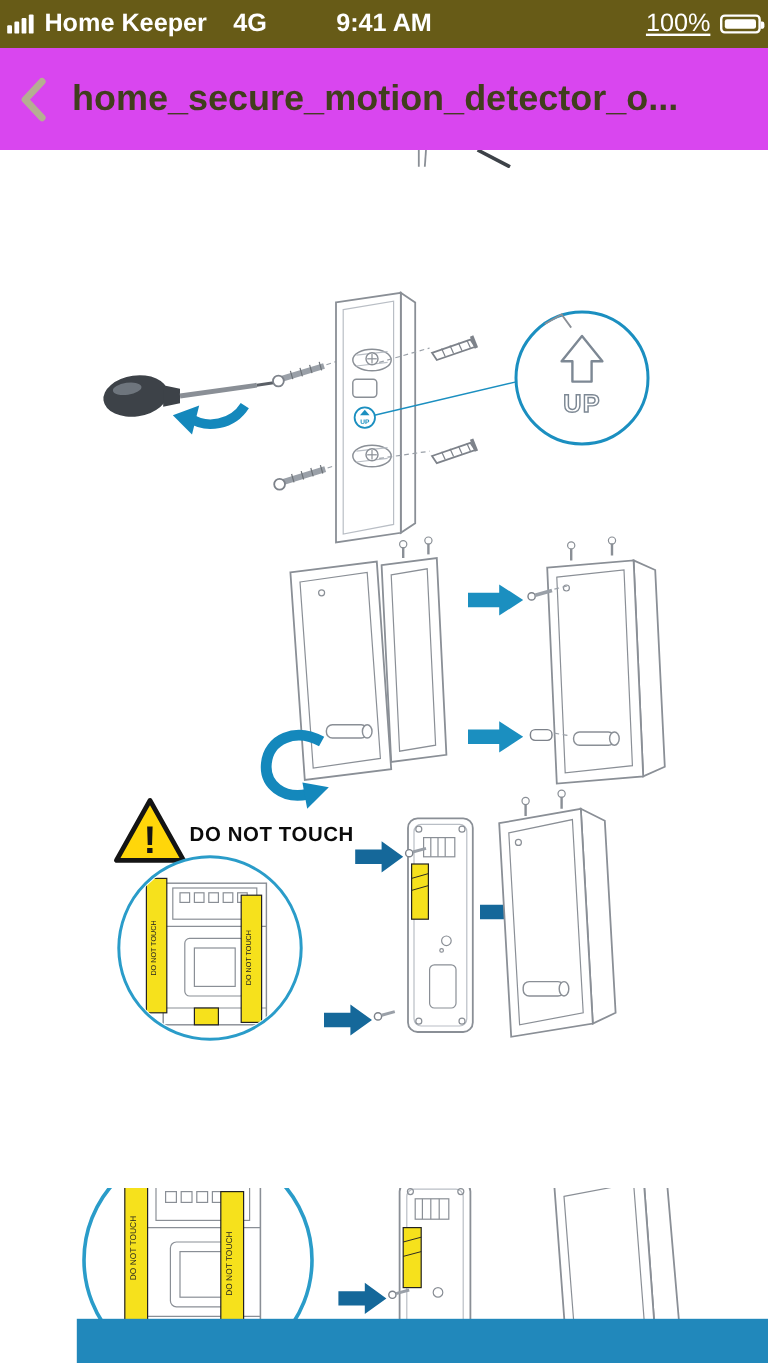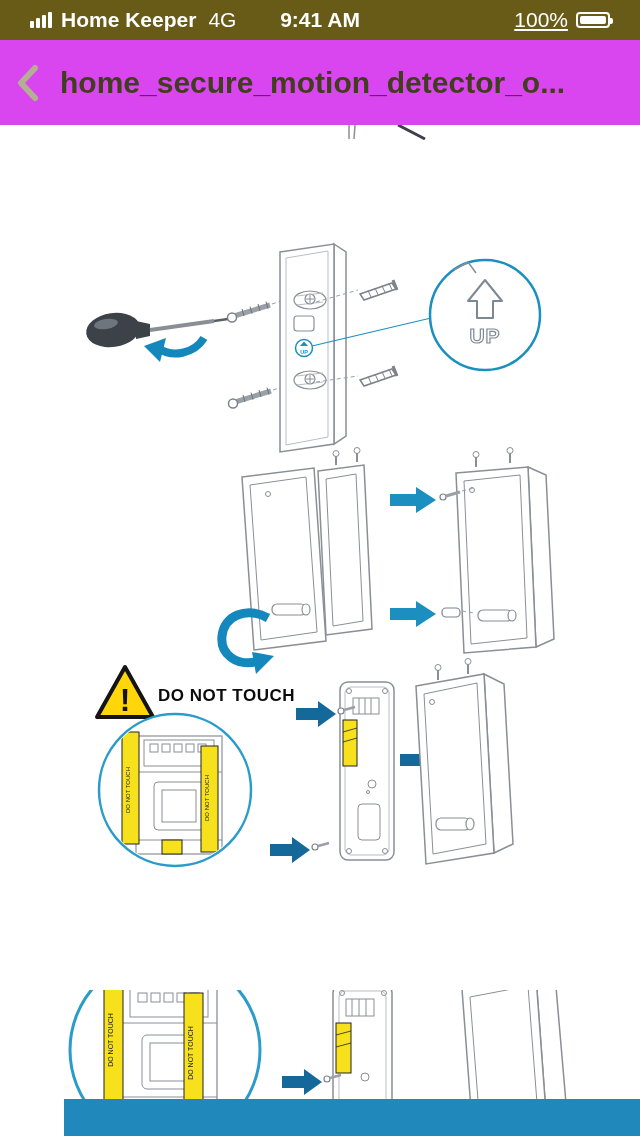--- a/index.html
+++ b/index.html
@@ -5,27 +5,27 @@
   html,body{margin:0;padding:0;}
   body{
     width:640px;height:1136px;position:relative;overflow:hidden;
     background:#ffffff;font-family:"Liberation Sans",sans-serif;
     -webkit-font-smoothing:antialiased;
   }
   
   .status-bar{
     position:absolute;top:0;left:0;width:640px;height:40px;z-index:20;
     background:#675b17;color:#fff;display:flex;align-items:center;
-    padding:0 30px;box-sizing:border-box;font-size:21px;font-weight:600;
+    padding:0 6px;box-sizing:border-box;font-size:21px;font-weight:600;
   }
   .sig{display:inline-flex;align-items:flex-end;gap:2px;margin-right:9px;}
   .sig i{display:block;width:4px;background:#fff;border-radius:1px;}
   .sig i:nth-child(1){height:7px}.sig i:nth-child(2){height:10px}
   .sig i:nth-child(3){height:13px}.sig i:nth-child(4){height:16px}
-  .net{margin-left:12px;font-weight:400;}
+  .net{margin-left:22px;font-weight:700;}
   .time{position:absolute;left:0;right:0;text-align:center;font-weight:600;pointer-events:none;}
   .sb-right{margin-left:auto;display:flex;align-items:center;gap:8px;font-weight:400;text-decoration:underline;}
   .batt{position:relative;width:34px;height:16px;border:2px solid #fff;border-radius:4px;box-sizing:border-box;}
   .batt .fill{position:absolute;inset:2px;background:#fff;border-radius:2px;}
   .batt .tip{position:absolute;right:-5px;top:4px;width:3px;height:6px;background:#fff;border-radius:0 2px 2px 0;}
   
   .nav-bar{
     position:absolute;top:40px;left:0;width:640px;height:85px;z-index:20;
     background:#d946ef;display:flex;align-items:center;padding:0 16px;box-sizing:border-box;
   }

